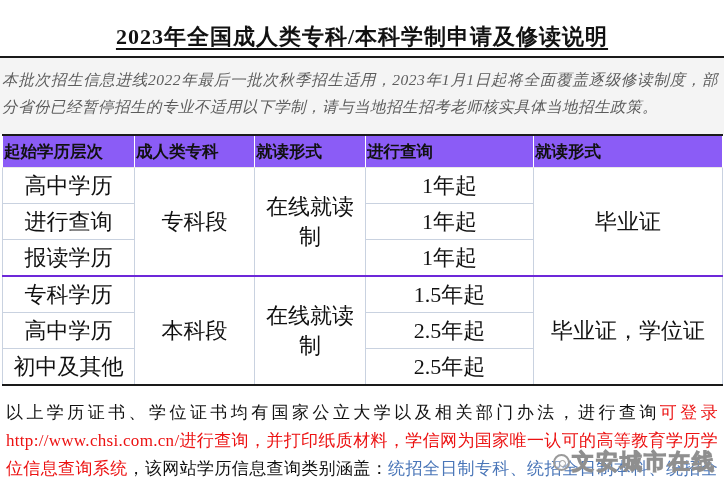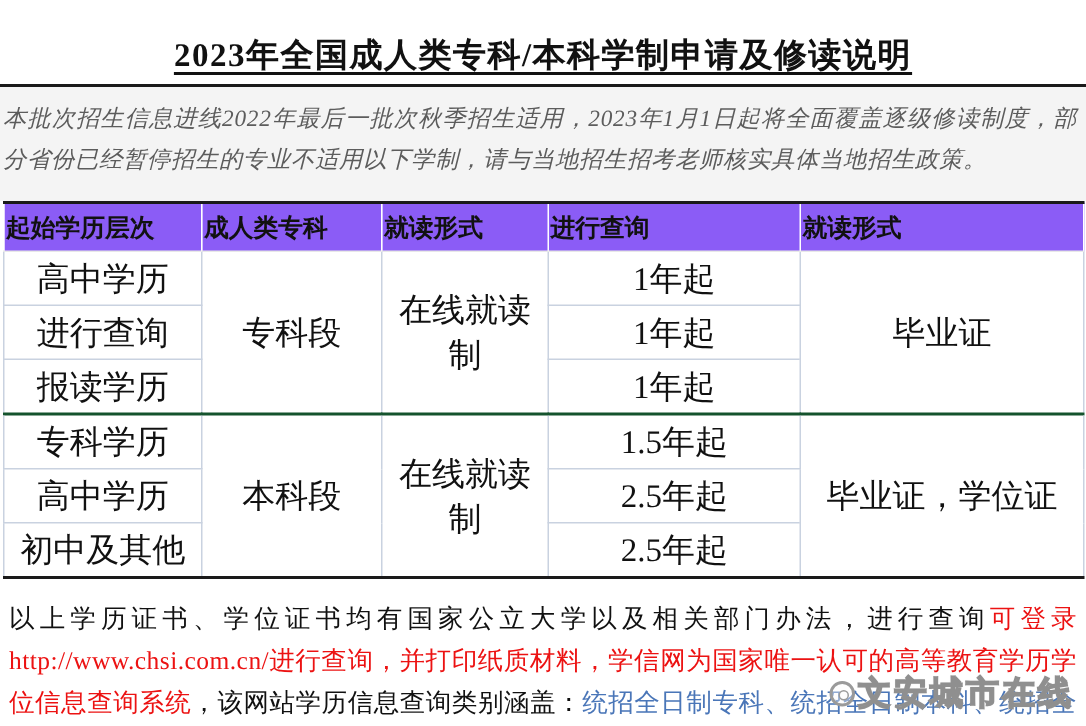--- a/index.html
+++ b/index.html
@@ -62,21 +62,21 @@
     text-align:left;
   }
   table.plan td{
     border:1px solid #c9d2e0;
     height:33px;
     font-size:22px;
     text-align:center;
     background:#ffffff;
     margin-top:28px;
   }
-  tbody.second{border-top:2px solid #14532d;}
+  tbody.second{border-top:2px solid #6d28d9;}
   col.c1{width:132px;}
   col.c2{width:120px;}
   col.c3{width:111px;}
   col.c4{width:168px;}
   col.c5{width:189px;}
   
   .footer{
     margin:13px 6px 0 6px;
     font-size:17px;
     line-height:28px;

